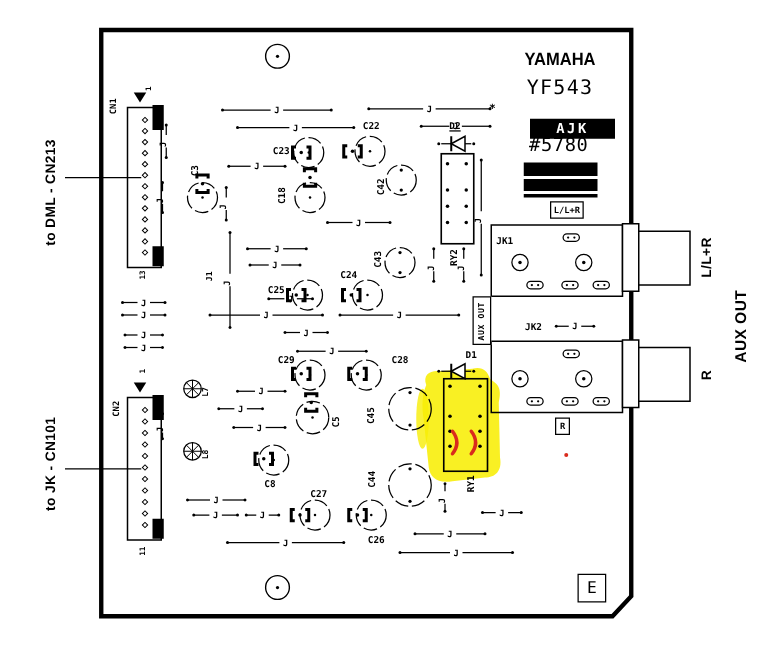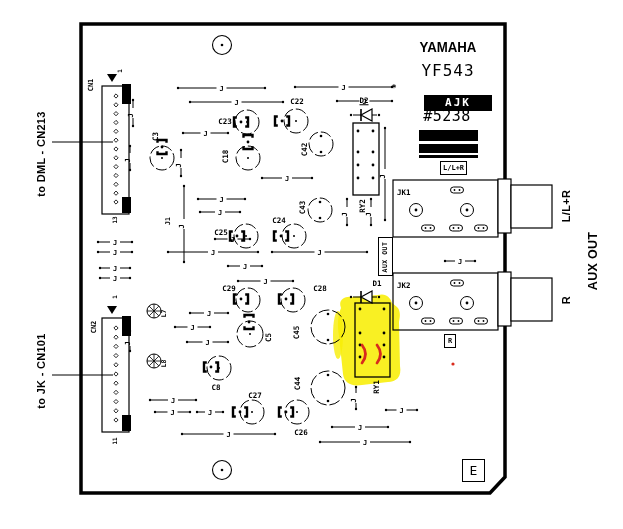--- a/index.html
+++ b/index.html
@@ -17,21 +17,21 @@
          transform:translate(-50%,-50%) scaleX(.98) scaleY(1.05);}
   #model{left:448px;top:70px;font:400 16px "DejaVu Sans Mono",monospace;letter-spacing:1px;text-align:center;}
   #code-badge{position:absolute;left:424px;top:83px;width:68px;height:16px;background:#000;color:#fff;
          font:700 11px "DejaVu Sans Mono",monospace;letter-spacing:2px;text-align:center;line-height:16px;margin-top:12px;}
   #number{left:447px;top:116px;font:400 15px "DejaVu Sans Mono",monospace;letter-spacing:.5px;}
   #barcode{position:absolute;left:419px;top:130px;width:59px;height:28px;
          background:linear-gradient(180deg,#000 0 11px,#fff 11px 13.5px,#000 13.5px 23px,#fff 23px 25px,#000 25px 28px);}
   #llr-box{left:440px;top:161px;font:700 7px "DejaVu Sans Mono",monospace;padding:2px 2px;}
   #r-box{left:444px;top:334px;font:700 7px "DejaVu Sans Mono",monospace;padding:2px 3px;}
   #jk1-label{position:absolute;left:397px;top:165px;font:700 7.5px "DejaVu Sans Mono",monospace;margin-top:23px;}
-  #jk2-label{position:absolute;left:397px;top:257px;font:700 7.5px "DejaVu Sans Mono",monospace;margin-top:24px;}
+  #jk2-label{position:absolute;left:420px;top:257px;font:700 7.5px "DejaVu Sans Mono",monospace;}
   #aux-box{left:378px;top:237px;width:13px;height:37px;display:flex;align-items:center;justify-content:center;}
   #aux-box span{transform:rotate(-90deg);font:700 6.5px "DejaVu Sans Mono",monospace;white-space:nowrap;letter-spacing:.5px;}
   #e-box{left:462px;top:459px;width:21px;height:21px;border:1.5px solid #000;
          font:400 13px "DejaVu Sans Mono",monospace;text-align:center;line-height:21px;}
   #ext-dml{left:41px;top:154px;} #ext-jk{left:41px;top:371px;}
   #ext-llr{left:566px;top:206px;} #ext-r{left:566px;top:300px;}
   #ext-aux{left:593px;top:261px;font-size:12.5px;}
   #cn1-label{left:91px;top:85px;font-size:7px;} #cn2-label{left:94px;top:327px;font-size:7px;}
   #cn1-p1{left:120px;top:71px;} #cn1-p13{left:115px;top:220px;}
   #cn2-p1{left:115px;top:297px;} #cn2-p11{left:115px;top:441px;}
@@ -462,21 +462,21 @@
       <rect x="114.5" y="409.3" width="3" height="3" fill="none" stroke="#000" stroke-width="0.8" transform="rotate(45 116 410.8)"></rect>
       <rect x="114.5" y="418.5" width="3" height="3" fill="none" stroke="#000" stroke-width="0.8" transform="rotate(45 116 420)"></rect>
       <path d="M362,345 Q369,354 362,363" fill="none" stroke="#d92b1d" stroke-width="2.8" stroke-linecap="round"></path>
       <path d="M377,345 Q384,354 377,363" fill="none" stroke="#d92b1d" stroke-width="2.8" stroke-linecap="round"></path>
       <circle cx="453" cy="364" r="1.6" fill="#d92b1d"></circle>
     </svg>
 
   <div class="lbl" id="brand">YAMAHA</div>
   <div class="lbl" id="model">YF543</div>
   <div id="code-badge">AJK</div>
-  <div class="lbl" id="number">#5238</div>
+  <div class="lbl" id="number">#5780</div>
   <div id="barcode"></div>
   <div class="lbl" id="asterisk">*</div>
 
   <div class="box" id="llr-box">L/L+R</div>
   <div class="box" id="r-box">R</div>
   <div class="box" id="aux-box">
     <span>AUX OUT</span>
   </div>
   <div class="box" id="e-box">E</div>
 

